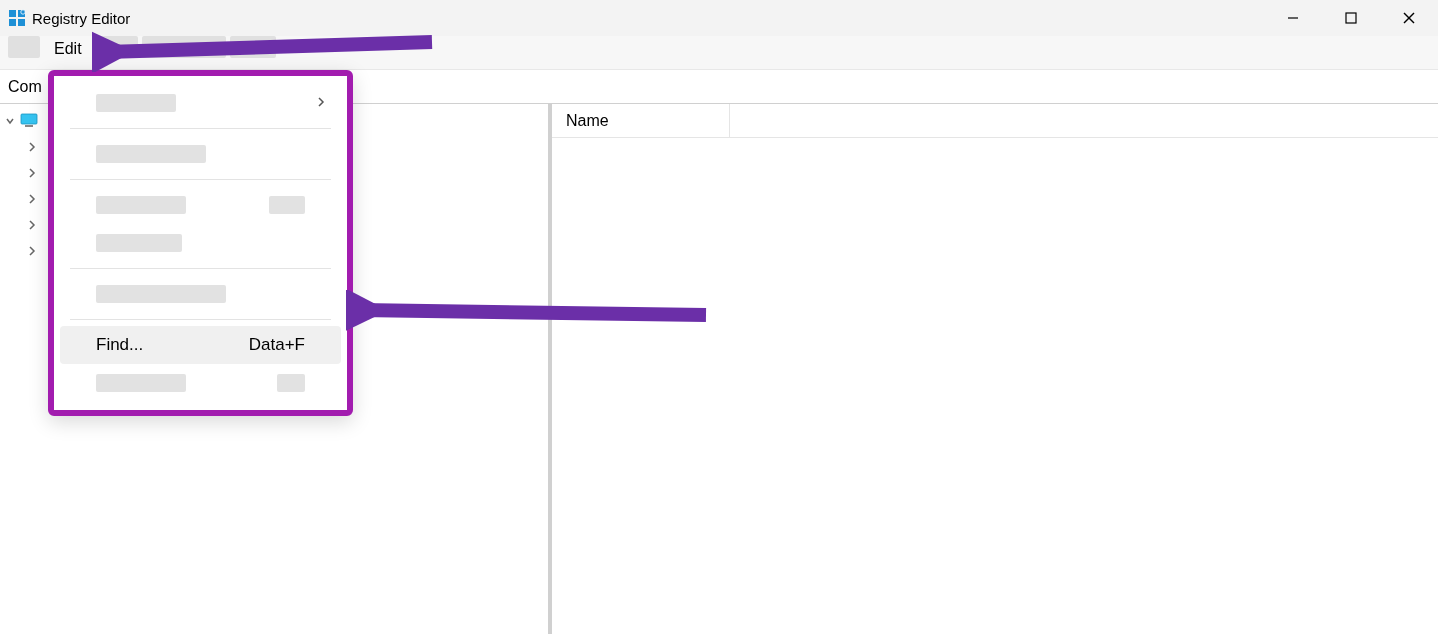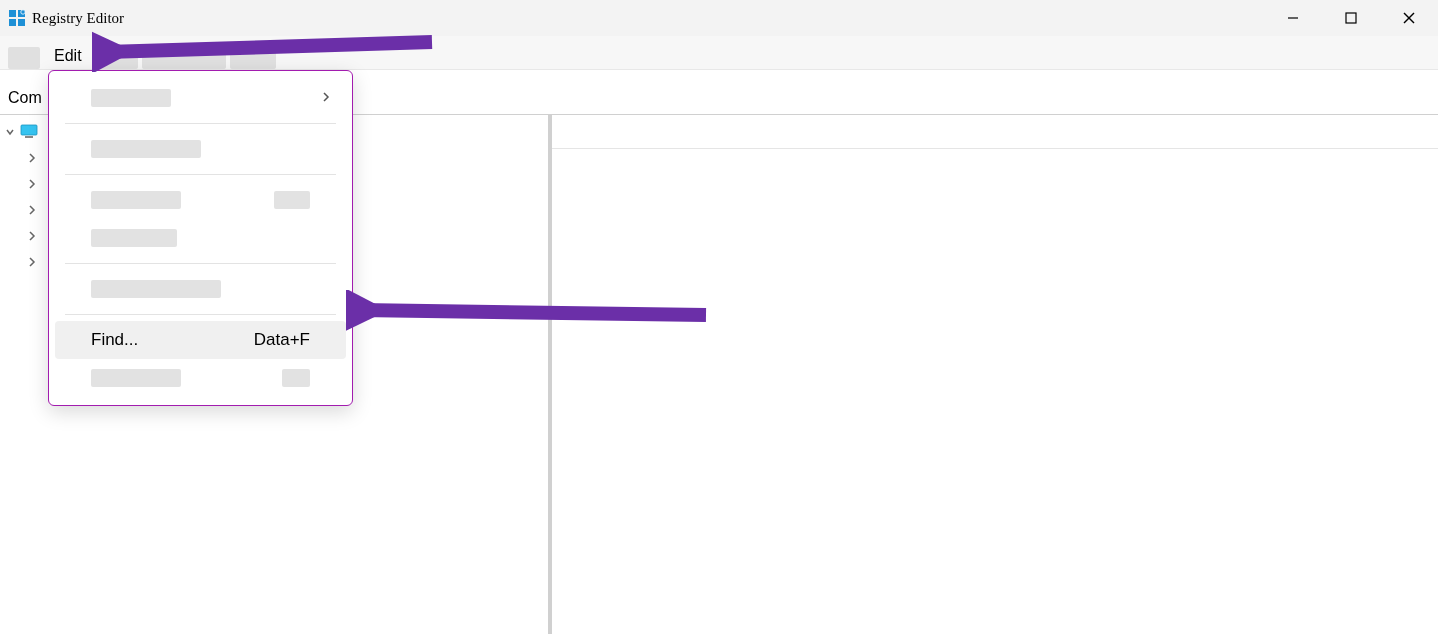--- a/index.html
+++ b/index.html
@@ -5,42 +5,41 @@
   * { box-sizing: border-box; margin: 0; padding: 0; font-family: "Segoe UI", Arial, sans-serif; }
   html, body { width: 1438px; height: 634px; background: #fff; overflow: hidden; }
 
   
   .titlebar {
     display: flex; align-items: center; justify-content: space-between;
     height: 36px; background: #f3f3f3; padding-left: 8px;
   }
   .titlebar-left { display: flex; align-items: center; gap: 6px; }
   .app-icon { width: 18px; height: 18px; }
-  .titlebar-title { font-size: 15px; color: #000; font-family: Liberation Serif, serif; }
+  .titlebar-title { font-size: 15px; color: #000; }
   .win-controls { display: flex; }
   .win-btn { width: 58px; height: 36px; display:flex; align-items:center; justify-content:center; }
   .win-btn svg { stroke: #000; }
 
   
   .menubar {
-    display: flex; align-items: flex-end; height: 34px;
+    display: flex; align-items: flex-start; height: 34px;
     background: #f7f7f7; border-bottom: 1px solid #e8e8e8;
     padding-left: 8px; gap: 4px;
   }
   .menu-placeholder { height: 22px; background: #e0e0e0; border-radius:2px; }
   .menu-item {
     font-size: 16px; color: #000; padding: 4px 10px;
   }
 
   
   .addressbar {
     height: 34px; display:flex; align-items:center;
     padding-left: 8px; font-size: 16px; color:#000;
     border-bottom: 1px solid #d0d0d0;
-    margin-top: 11px;
   }
 
   
   .main { display:flex; height: calc(634px - 36px - 34px - 34px); }
   .tree-pane { width: 552px; border-right: 4px solid #d0d0d0; position:relative; padding-top:4px; }
   .values-pane { flex:1; }
 
   
   .tree-row { display:flex; align-items:center; height:26px; font-size:15px; }
   .expander { width:20px; display:flex; justify-content:center; }
@@ -52,21 +51,21 @@
   .col-headers { display:flex; height:34px; align-items:center; border-bottom:1px solid #e5e5e5; }
   .col { font-size:16px; color:#000; padding-left:14px; border-right:1px solid #e5e5e5; height:100%; display:flex; align-items:center;}
   .col-name { width:178px; }
   .col-type { width:180px; }
   .col-data { flex:1; border-right:none; width:430px; flex:none;}
   .col-spacer { flex:1; }
 
   
   .dropdown {
     position:absolute; left:48px; top:70px; width:305px;
-    background:#fff; border:1px solid #a21caf; border-radius:6px;
+    background:#fff; border:6px solid #a21caf; border-radius:6px;
     box-shadow: 0 6px 20px rgba(0,0,0,0.15);
     padding: 8px 6px;
     z-index: 10;
   }
   .dd-item {
     display:flex; align-items:center; justify-content:space-between;
     height:38px; padding: 0 36px; font-size:17px; color:#000;
     border-radius:4px;
   }
   .dd-item.hover { background:#f0f0f0; }
@@ -175,20 +174,21 @@
             <svg width="12" height="12" viewBox="0 0 12 12">
               <polyline points="4,2 8,6 4,10" fill="none" stroke-width="1.5"></polyline>
             </svg>
           </span>
       </div>
     </div>
   </div>
 
   <div class="values-pane">
     <div class="col-headers">
+      <div class="col col-name">Name</div>
       <div class="col-spacer"></div>
     </div>
   </div>
 </div>
 
 <div class="dropdown">
   <div class="dd-item" style="position:relative;">
     <span class="dd-ph" style="width:80px;"></span>
     <span class="dd-sub-arrow">
       <svg width="12" height="12" viewBox="0 0 12 12">

